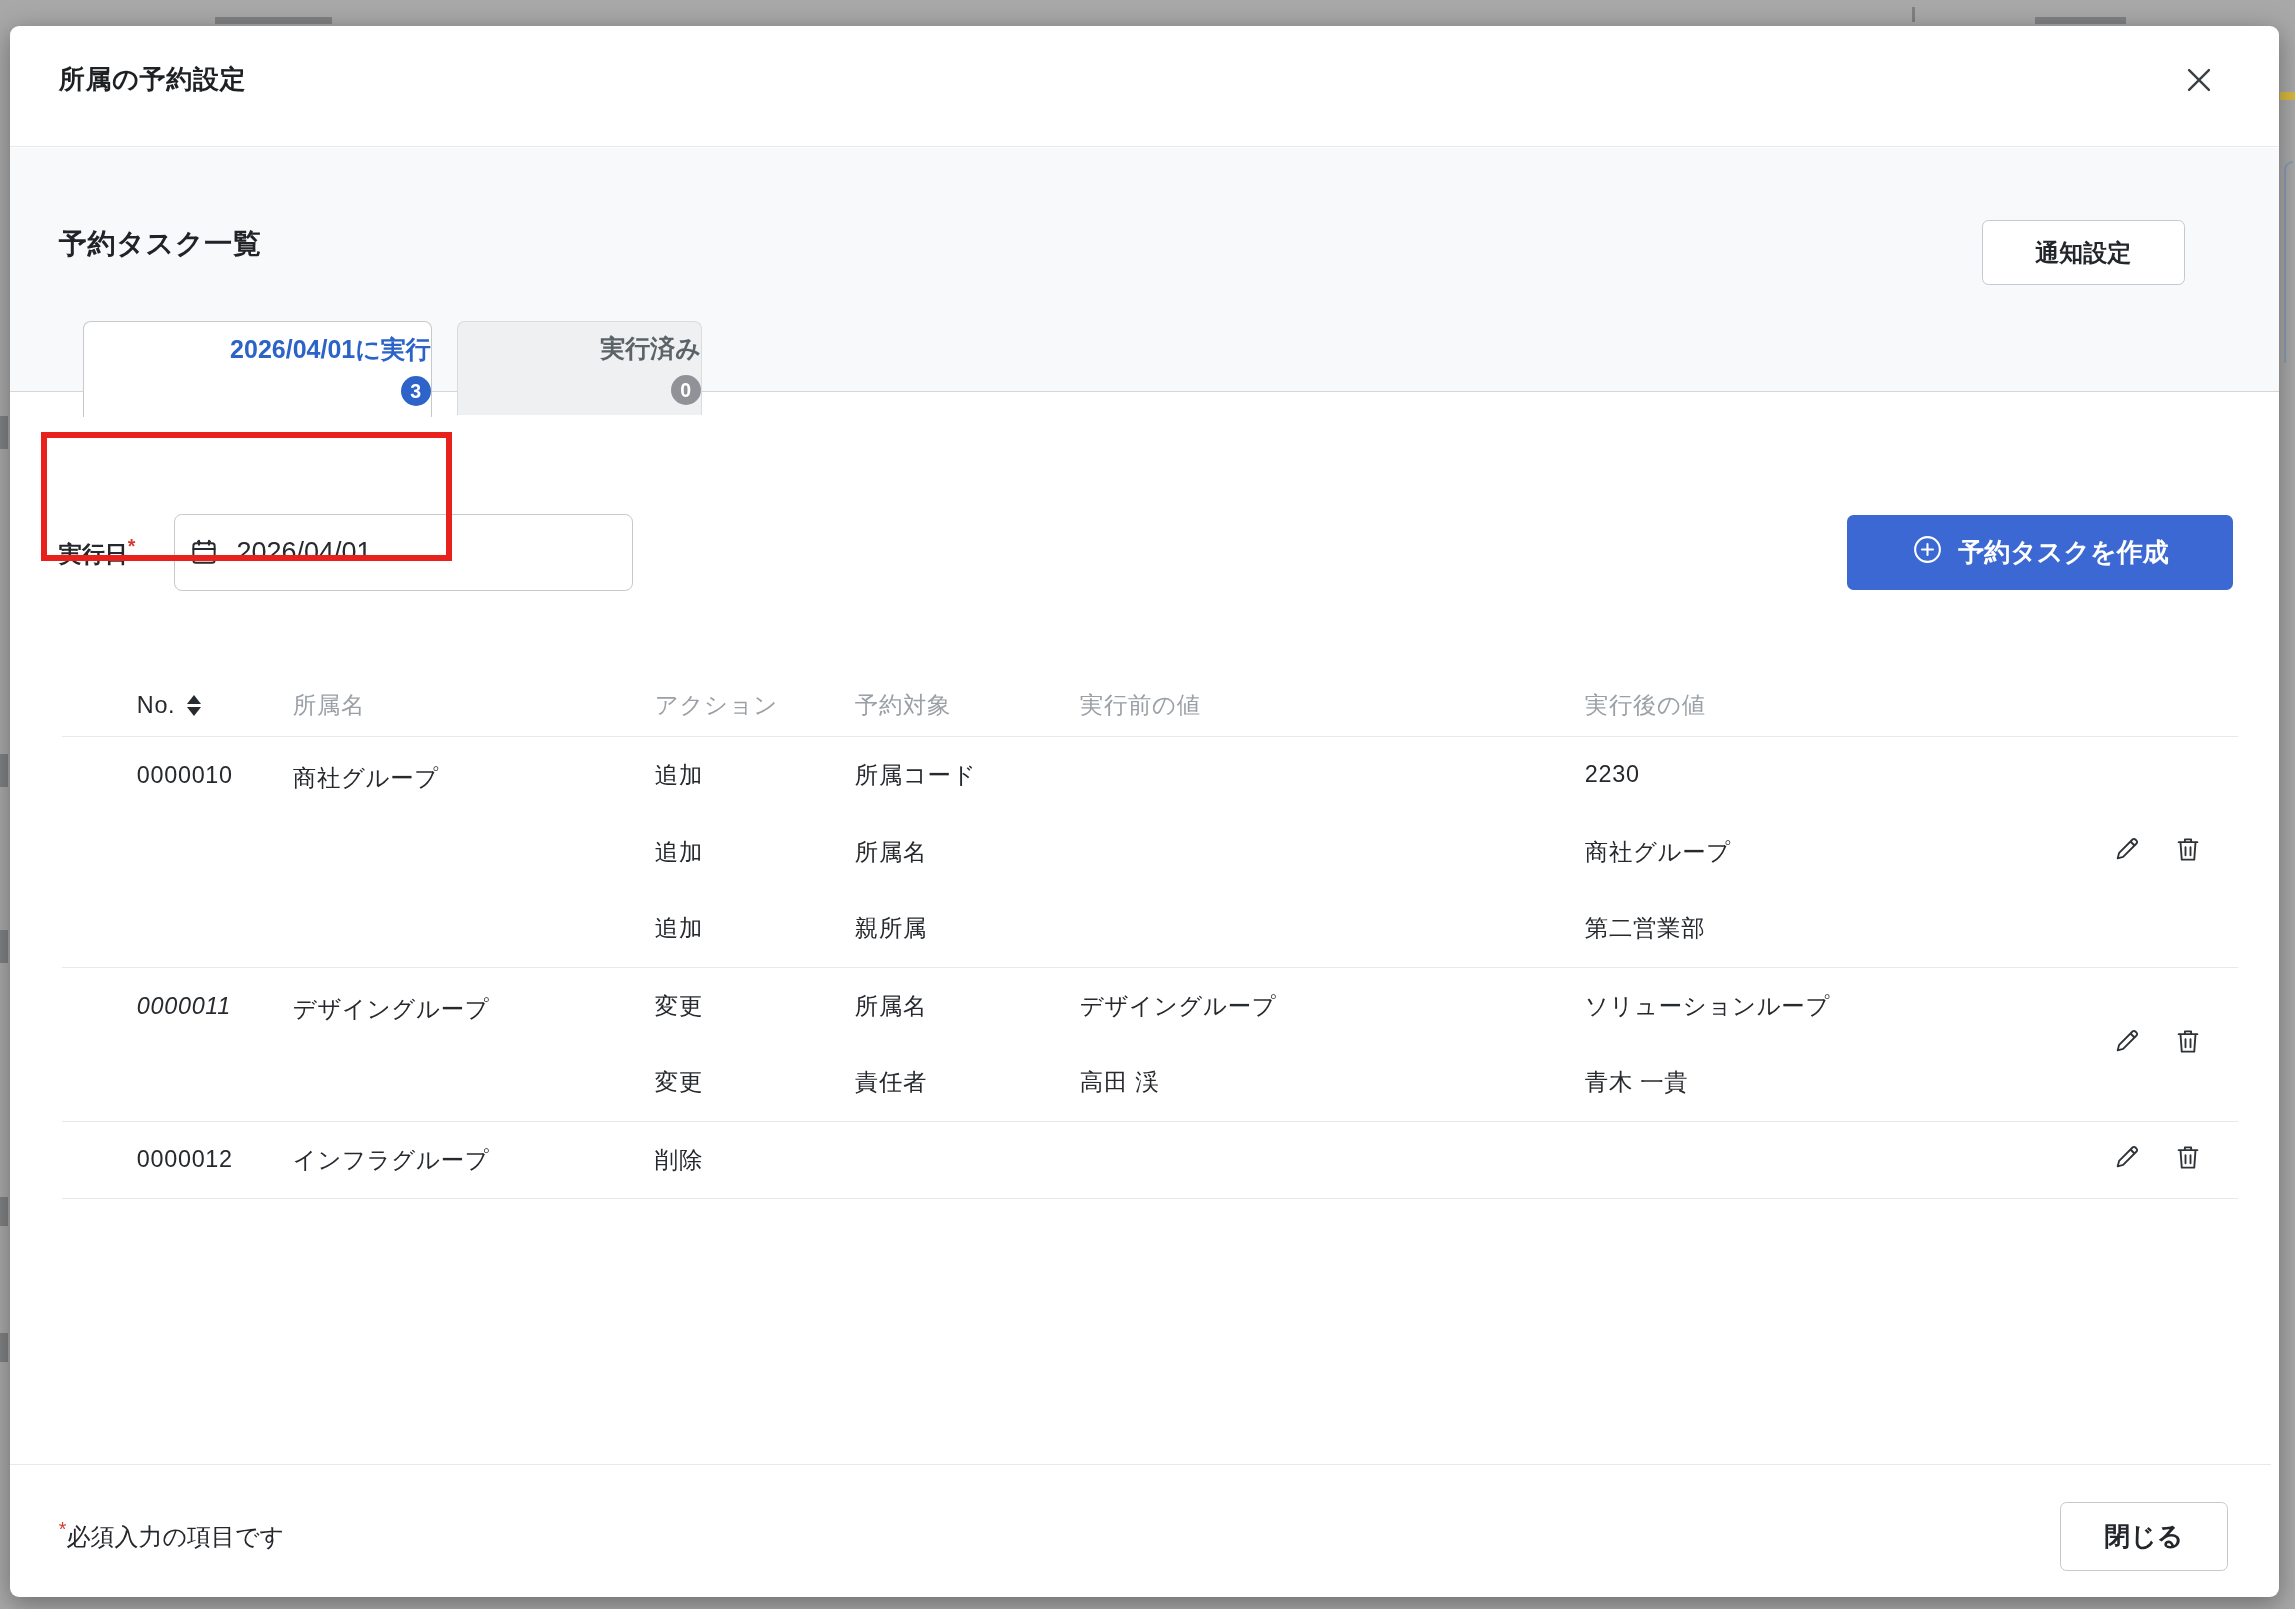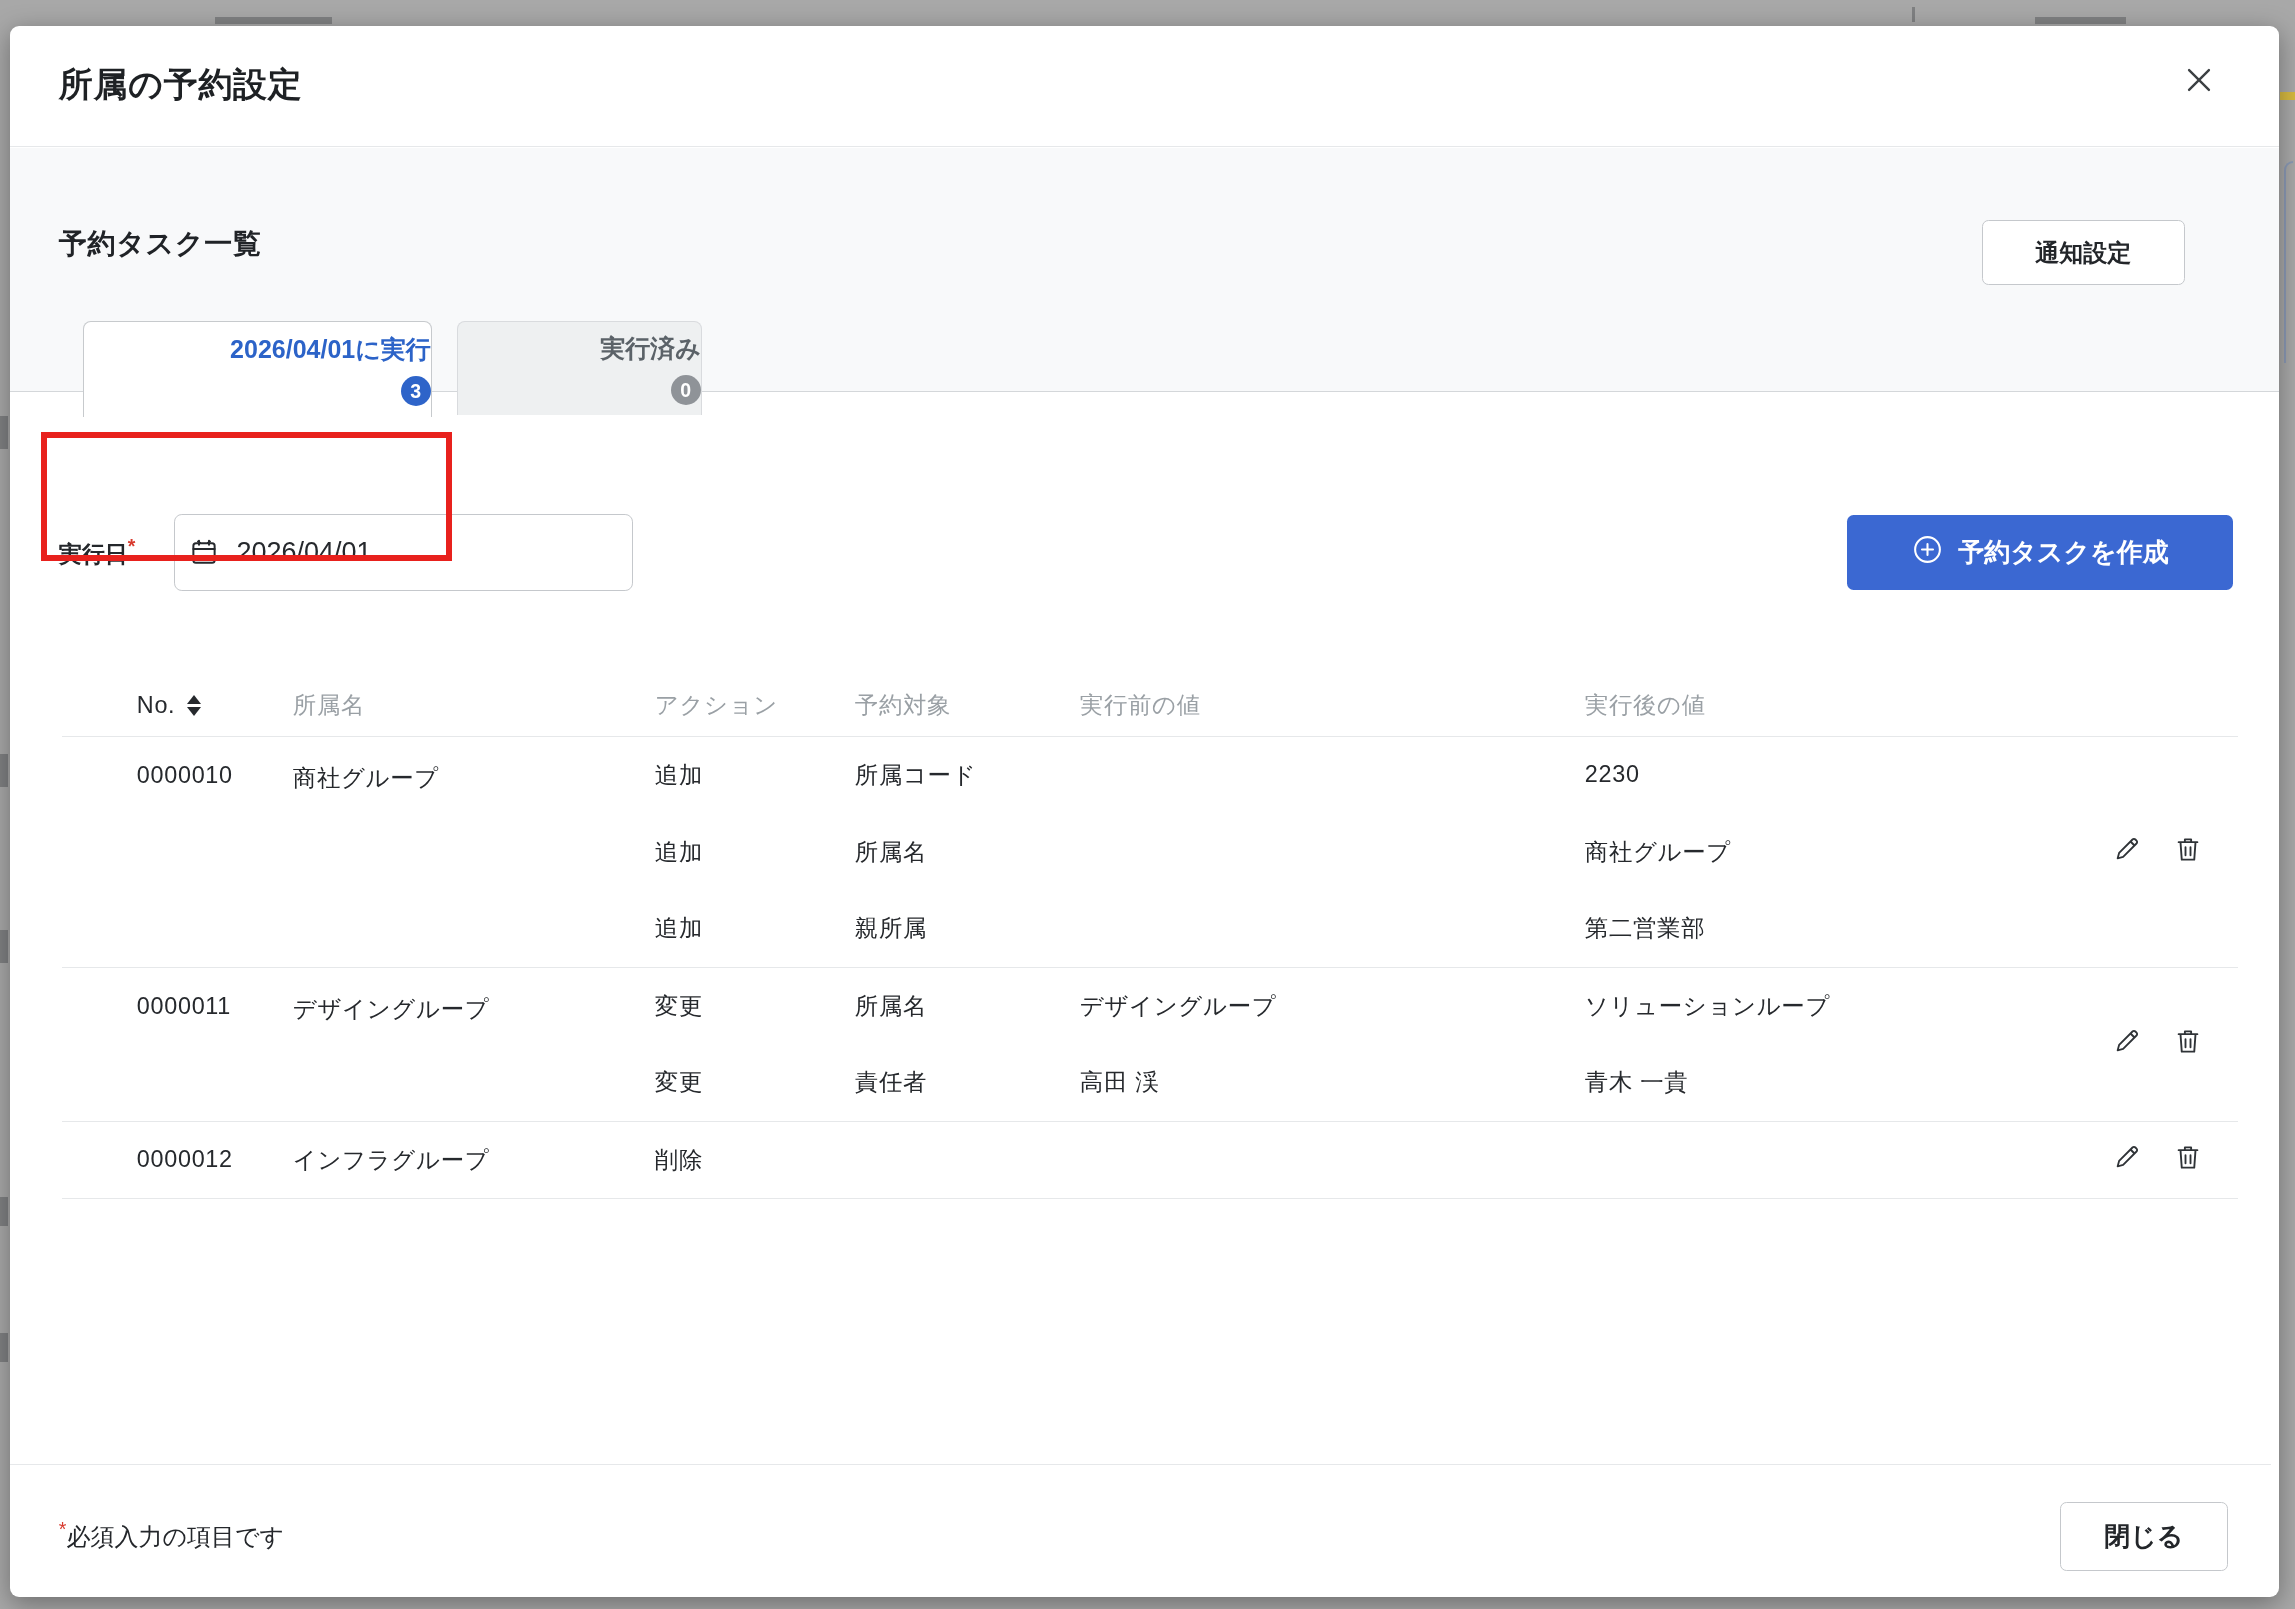--- a/index.html
+++ b/index.html
@@ -24,21 +24,21 @@
     border-radius: 9px;
     box-shadow: 0 6.5px 26px rgba(0,0,0,.35);
   }
 
   .modal-header {
     position: absolute; left: 0; top: 0; right: 0; height: 121px;
     border-bottom: 1.3px solid #e6e8ea;
   }
   .modal-title {
     position: absolute; left: 49px; top: 36px;
-    font-size: 34px; font-weight: bold; color: #1e2124; letter-spacing: 0.7px;
+    font-size: 26px; font-weight: bold; color: #1e2124; letter-spacing: 0.7px;
   }
   .close-btn {
     position: absolute; left: 2168px; top: 34px; width: 42px; height: 42px;
     background: none; border: none; cursor: pointer;
     display: flex; align-items: center; justify-content: center;
   }
 
   
   .tab-section {
     position: absolute; left: 0; top: 122px; right: 0; height: 244px;
@@ -290,21 +290,21 @@
         <td class="cell-after">商社グループ</td>
       </tr>
       <tr>
         <td>追加</td>
         <td>親所属</td>
         <td></td>
         <td class="cell-after">第二営業部</td>
       </tr>
 
       <tr class="group-start">
-        <td class="rowspan-cell" rowspan="2" style="padding-left:75px;">0000011</td>
+        <td class="rowspan-cell" rowspan="2" style="padding-left:75px;font-style:italic;">0000011</td>
         <td class="rowspan-cell" rowspan="2">デザイングループ</td>
         <td>変更</td>
         <td>所属名</td>
         <td>デザイングループ</td>
         <td class="cell-after">ソリューションループ</td>
         <td class="cell-icons" rowspan="2">
           <span class="icon-pair">
             <button class="icon-btn">
               <span>
                 <svg width="30" height="30" viewBox="0 0 24 24" fill="none" stroke="#2f3337" stroke-width="1.5" stroke-linejoin="round">

